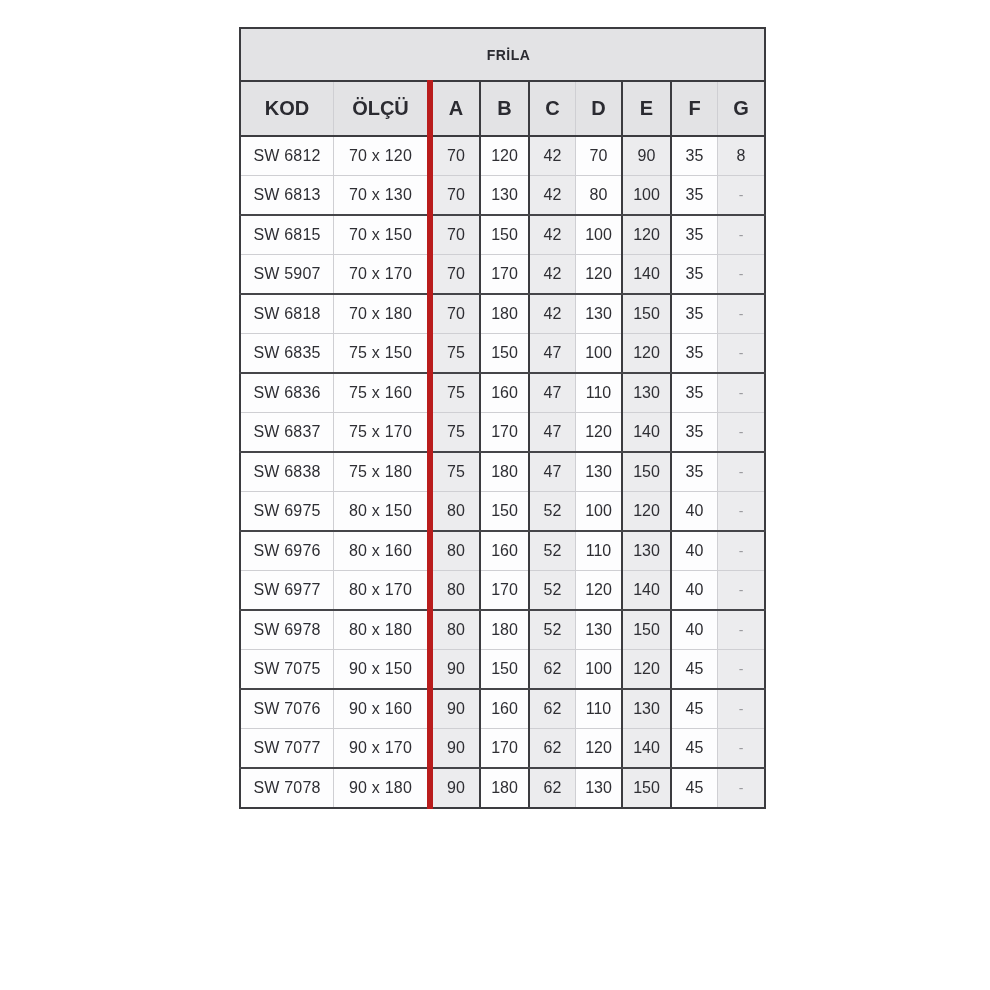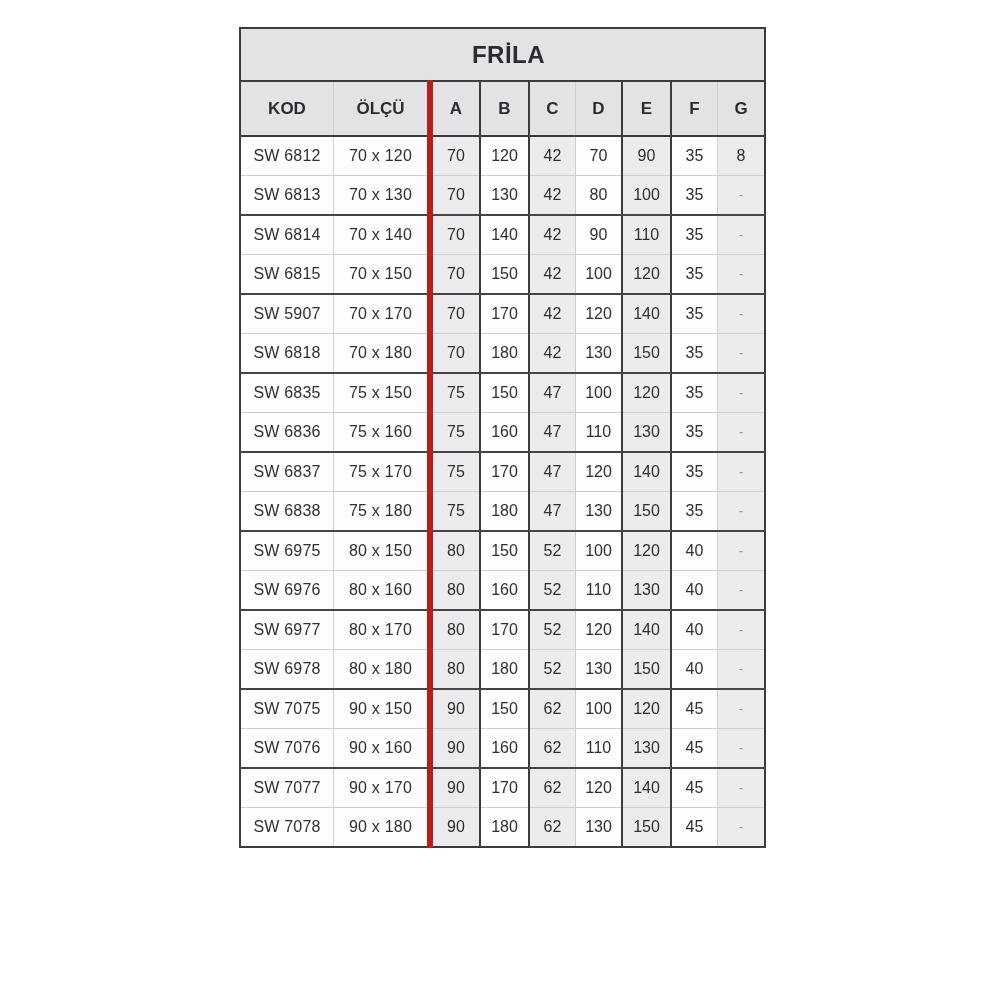--- a/index.html
+++ b/index.html
@@ -52,28 +52,28 @@
   thead th {
     background: #e3e3e5;
     color: #2b2b31;
     font-weight: bold;
     text-align: center;
     vertical-align: middle;
     padding: 0;
   }
   th.title-cell {
     height: 51px;
-    font-size: 24px;
+    font-size: 14px;
     letter-spacing: 0.5px;
     border-bottom: 2px solid #3b3b3f;
     padding-left: 12px;
   }
   tr.header-row th {
     height: 53px;
-    font-size: 17px;
+    font-size: 20px;
     border-bottom: 2px solid #3b3b3f;
   }
 
   tbody td {
     height: 38px;
     text-align: center;
     vertical-align: middle;
     font-size: 16px;
     color: #2e2e33;
     padding: 0;
@@ -138,31 +138,20 @@
           <td class="col-olcu">70 x 130</td>
           <td class="col-a">70</td>
           <td class="col-b">130</td>
           <td class="col-c">42</td>
           <td class="col-d">80</td>
           <td class="col-e">100</td>
           <td class="col-f">35</td>
           <td class="col-g dash">-</td>
         </tr>
         <tr>
-          <td class="col-kod">SW 6814</td>
-          <td class="col-olcu">70 x 140</td>
-          <td class="col-a">70</td>
-          <td class="col-b">140</td>
-          <td class="col-c">42</td>
-          <td class="col-d">90</td>
-          <td class="col-e">110</td>
-          <td class="col-f">35</td>
-          <td class="col-g dash">-</td>
-        </tr>
-        <tr>
           <td class="col-kod">SW 6815</td>
           <td class="col-olcu">70 x 150</td>
           <td class="col-a">70</td>
           <td class="col-b">150</td>
           <td class="col-c">42</td>
           <td class="col-d">100</td>
           <td class="col-e">120</td>
           <td class="col-f">35</td>
           <td class="col-g dash">-</td>
         </tr>

